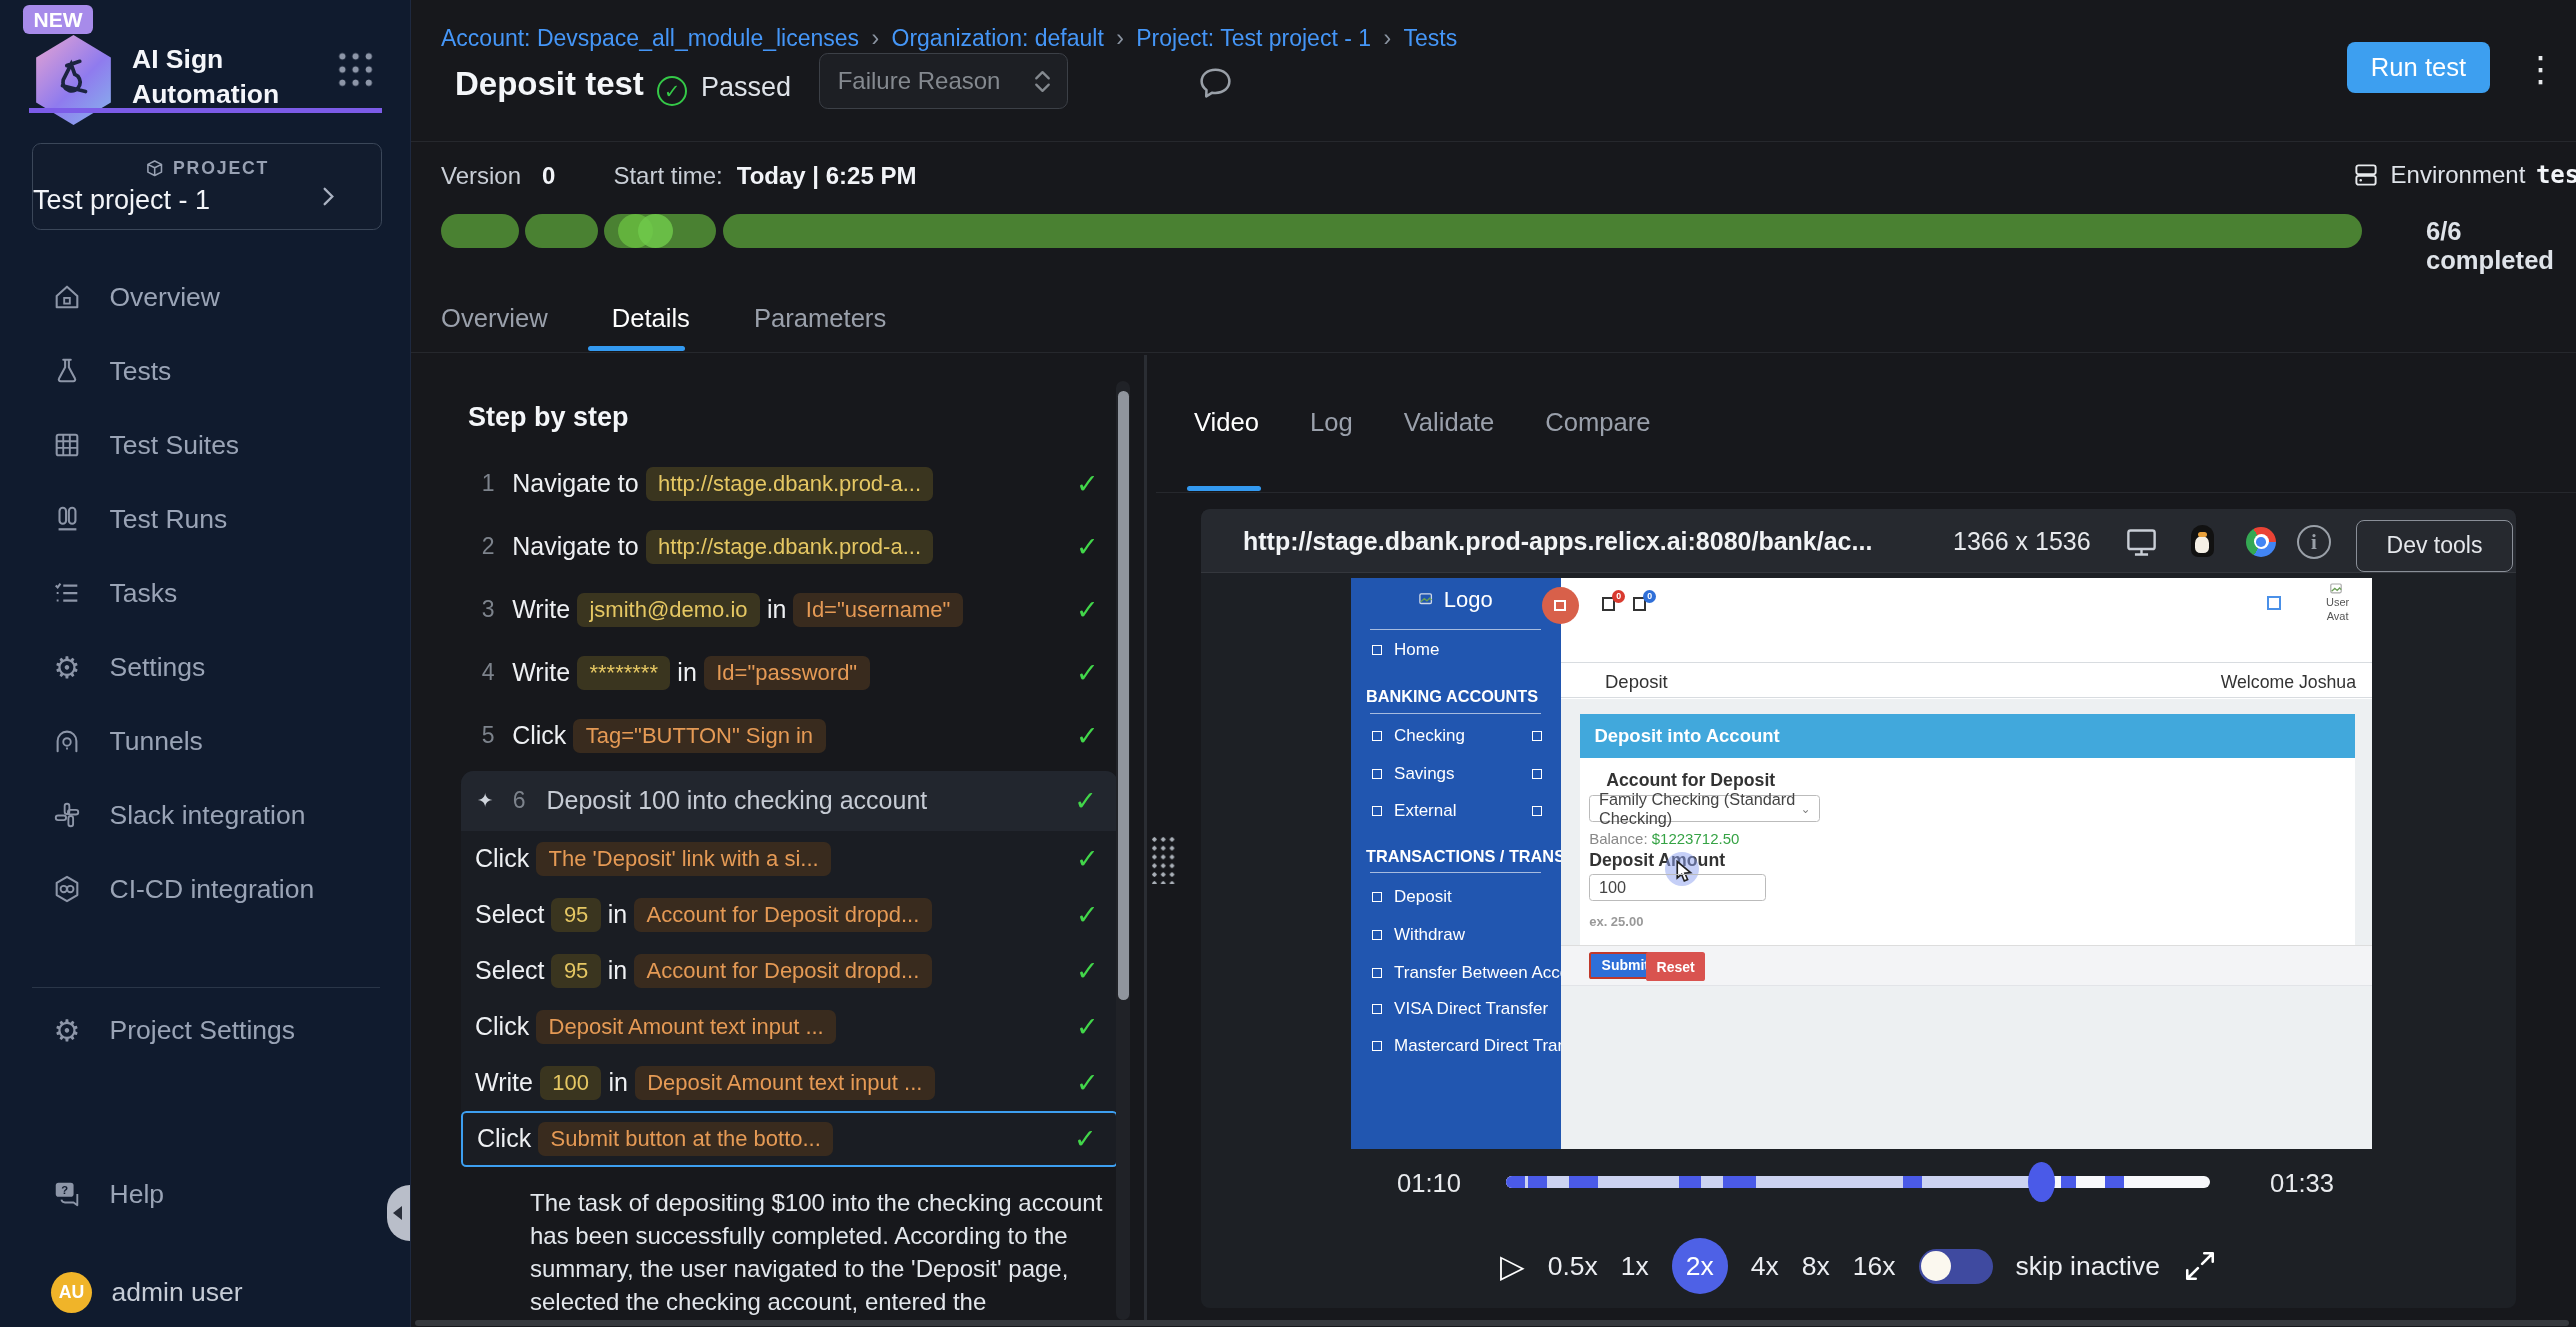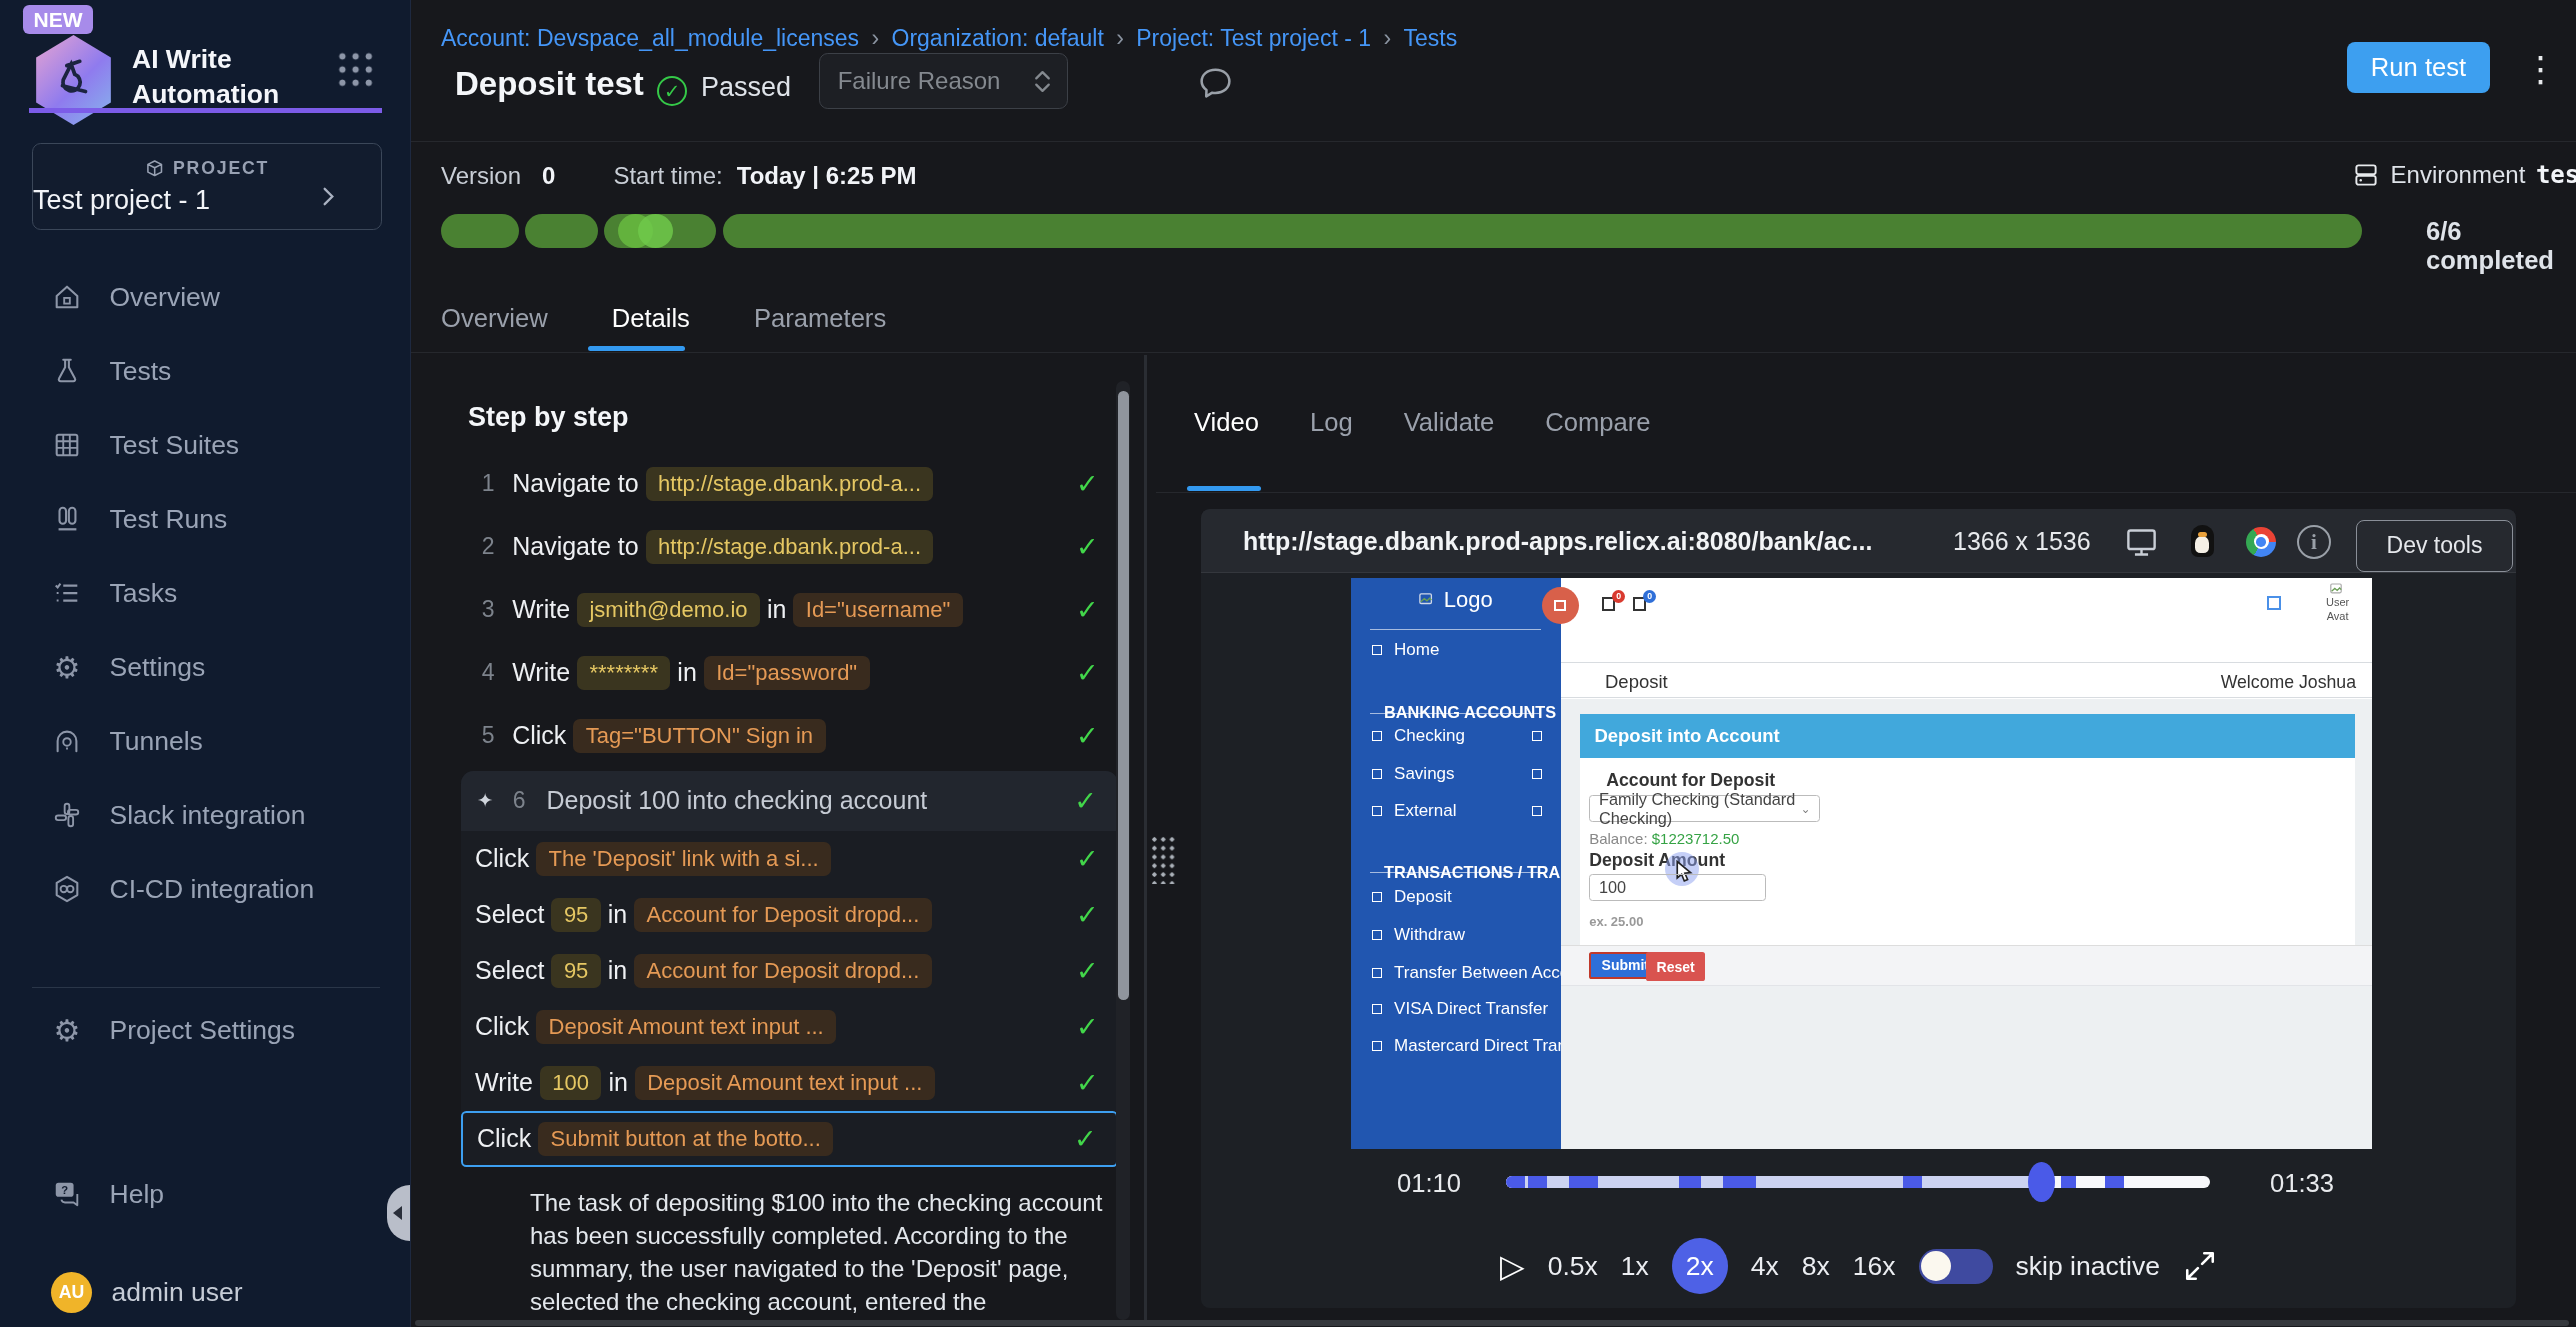--- a/index.html
+++ b/index.html
@@ -98,21 +98,21 @@
   .devtools-btn{position:absolute;left:1155px;top:10.6px;width:157px;height:52px;border:1.8px solid #8a8f98;border-radius:8px;color:#e6e8ec;font-size:23px;display:flex;align-items:center;justify-content:center;cursor:pointer;}
 
   
   .bank{position:absolute;left:150px;top:69px;width:1021px;height:571px;background:#fff;overflow:hidden;font-family:"Liberation Sans",sans-serif;}
   .bank-sb{position:absolute;left:0;top:0;width:210px;height:571px;background:#2156b0;}
   .blogo{position:absolute;top:8.8px;left:0;width:210px;display:flex;align-items:center;justify-content:center;gap:7px;color:#fff;font-size:22px;}
   .bdiv{position:absolute;left:19.4px;width:171px;height:0.9px;background:rgba(255,255,255,.6);}
   .bnav{position:absolute;left:0;width:210px;display:flex;align-items:center;gap:12.4px;padding-left:21px;color:#fff;font-size:17px;height:30px;white-space:nowrap;}
   .bsq{width:9.7px;height:9.7px;border:1.8px solid #fff;flex:none;}
   .bsq-r{position:absolute;right:19.4px;width:9.7px;height:9.7px;border:1.8px solid #fff;}
-  .bsec{position:absolute;left:33px;color:#fff;font-weight:bold;font-size:16.3px;white-space:nowrap;margin-top:16px;}
+  .bsec{position:absolute;left:15px;color:#fff;font-weight:bold;font-size:16.3px;white-space:nowrap;}
   .bank-content{position:absolute;left:210px;top:0;right:0;height:571px;background:#fff;}
   .rec-circle{position:absolute;left:-19.4px;top:8.8px;width:37px;height:37px;border-radius:50%;background:#d8604a;display:flex;align-items:center;justify-content:center;}
   .rec-sq{width:11.5px;height:11.5px;border:2.2px solid #fff;}
   .cbox{position:absolute;top:19.4px;width:13.2px;height:13.2px;border:2.2px solid #333;}
   .cbadge{position:absolute;top:-9.7px;left:8px;width:13.2px;height:13.2px;border-radius:50%;color:#fff;font-size:8.8px;font-weight:bold;display:flex;align-items:center;justify-content:center;}
   .bluesq{position:absolute;left:706px;top:17.7px;width:14px;height:14px;border:2.2px solid #4a90e8;}
   .bavatar{position:absolute;left:765px;top:5.3px;color:#555;font-size:11px;text-align:center;line-height:13.2px;}
   .band2{position:absolute;left:0;top:84px;right:0;height:36px;background:#fff;border-top:0.9px solid #d8dce0;border-bottom:0.9px solid #d8dce0;}
   .bpage-title{position:absolute;left:44px;top:8px;font-size:18.5px;color:#333;}
   .bwelcome{position:absolute;right:16px;top:8.8px;font-size:17.7px;color:#333;}
@@ -148,21 +148,21 @@
 </head>
 <body>
 
 <div class="sidebar">
   <span class="new-badge">NEW</span>
   <div class="hexlogo">
     <svg width="46" height="46" viewBox="0 0 32 32">
         <path d="M11 6 l9 -3 M14 5 l2.5 7 a6 6 0 1 1 -8 4 z M8 20 l16 4" stroke="#1c2440" stroke-width="2.6" fill="none" stroke-linecap="round"></path>
       </svg>
   </div>
-  <div class="brand-title">AI Write Automation</div>
+  <div class="brand-title">AI Sign Automation</div>
   <div class="grid-icon"></div>
   <div class="brand-rule"></div>
 
   <div class="proj-card">
     <div class="proj-label">
       <svg width="19.4" height="19.4" viewBox="0 0 20 20">
           <path d="M10 2 L17 5.5 V13.5 L10 17 L3 13.5 V5.5 Z M3 5.5 L10 9 L17 5.5 M10 9 V17" stroke="#98a1b3" stroke-width="1.6" fill="none" stroke-linejoin="round"></path>
         </svg>
       <span>PROJECT</span>
     </div>

